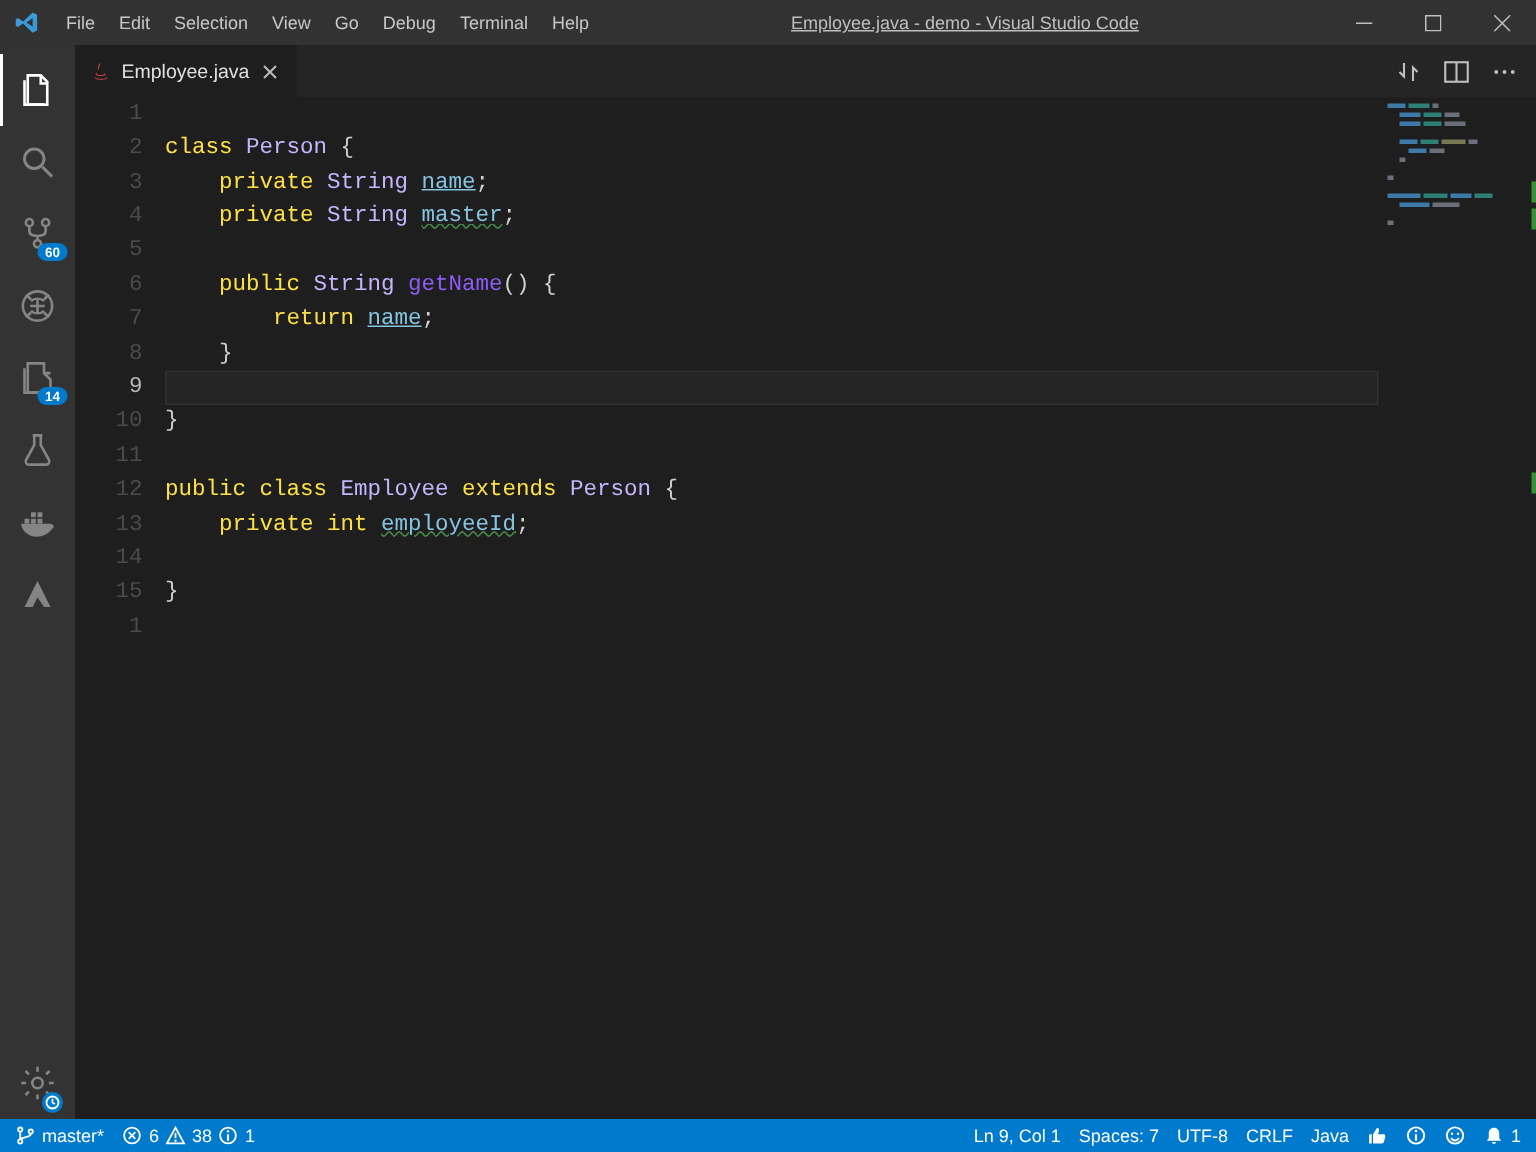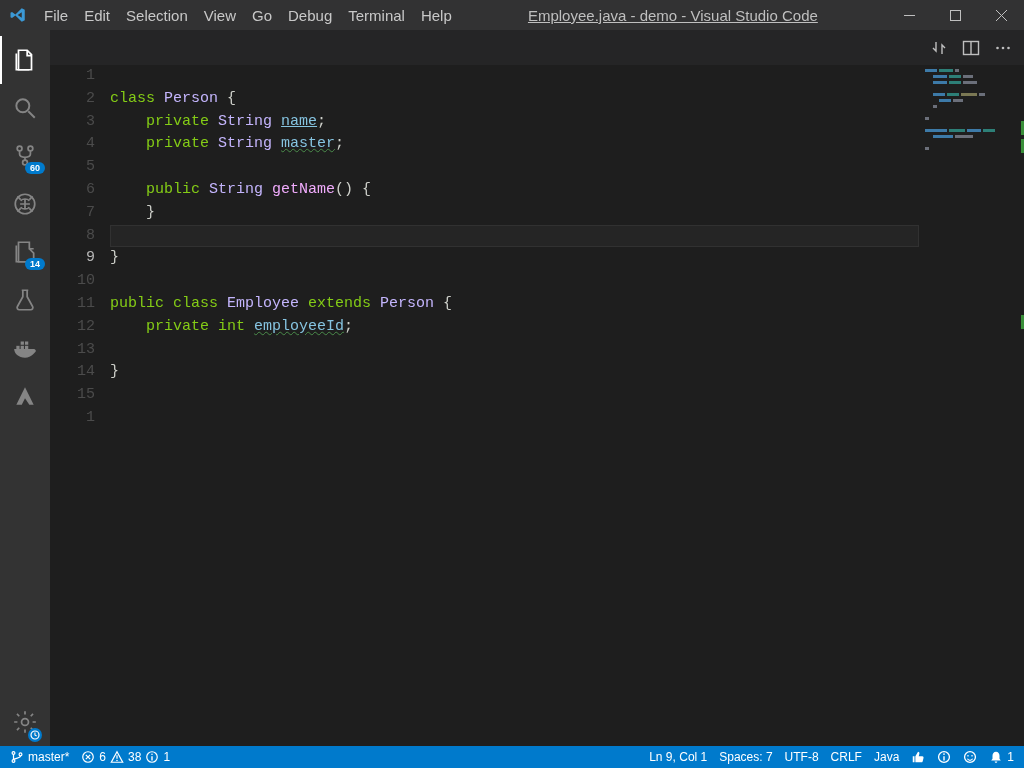--- a/index.html
+++ b/index.html
@@ -1,19 +1,19 @@
 <!DOCTYPE html>
 <html><head>
 <meta charset="utf-8">
 <style>
   * { margin: 0; padding: 0; box-sizing: border-box; }
   html, body { width: 1024px; height: 768px; overflow: hidden; font-family: "Segoe UI", Arial, sans-serif; background: #1e1e1e; color: #ccc; }
 
   
-  .titlebar { height: 30px; background: #323233; display: flex; align-items: center; font-size: 15px; color: #c8c8c8; user-select: none; }
+  .titlebar { height: 30px; background: #323233; display: flex; align-items: center; font-size: 12px; color: #c8c8c8; user-select: none; }
   .titlebar .logo { width: 36px; display: flex; align-items: center; justify-content: center; }
   .titlebar .logo svg { width: 18px; height: 18px; }
   .titlebar .menu-item { padding: 0 8px; height: 100%; display: flex; align-items: center; cursor: default; }
   .titlebar .title { flex: 1; text-align: center; color: #bfbfbf; text-decoration: underline; }
   .titlebar .win-controls { display: flex; height: 100%; }
   .titlebar .win-btn { width: 46px; display: flex; align-items: center; justify-content: center; color: #bfbfbf; }
   .titlebar .win-btn svg { width: 11px; height: 11px; }
 
   
   .main { display: flex; height: calc(768px - 30px - 22px); }
@@ -41,23 +41,23 @@
 
   
   .editor-wrap { position: relative; flex: 1; overflow: hidden; }
   .editor { position: absolute; inset: 0; right: 105px; display: flex; font-family: Consolas, "Courier New", monospace; font-size: 15px; line-height: 22.8px; }
   .gutter { width: 60px; text-align: right; color: #4b4b4b; padding-right: 15px; }
   .gutter .ln { height: 22.8px; }
   .gutter .ln.cur { color: #b6b6b6; }
   .code { flex: 1; position: relative; }
   .codeline { height: 22.8px; white-space: pre; position: relative; }
   .codeline.current { background: rgba(255,255,255,0.035); box-shadow: inset 0 0 0 1px rgba(255,255,255,0.06); }
-  .t-kw { color: #84cc16; } 
+  .t-kw { color: #fde047; } 
   .t-type { color: #c4b5fd; } 
-  .t-func { color: #f0abfc; } 
+  .t-func { color: #8b5cf6; } 
   .t-var { color: #86c4e1; text-decoration: underline; } 
   .t-punct { color: #ced0ca; }
   .squiggle { text-decoration: underline wavy rgba(90,180,90,0.7); text-decoration-thickness: 1px; }
 
   .minimap { position: absolute; top: 4px; right: 4px; width: 95px; height: 120px; background: transparent; }
   .minimap .mm-line { height: 3px; margin-bottom: 3px; display:flex; gap:2px; }
   .minimap .blk { height:3px; }
   .mm-blue{ background:#3d7aa8;} .mm-teal{background:#2d7f77;} .mm-light{background:#6b6f7a;} .mm-yel{background:#7b7854;}
 
   .overview { position:absolute; right:0; top:0; bottom:0; width:3px; }
@@ -182,20 +182,33 @@
             <circle cx="5" cy="5" r="4" fill="none" stroke="#fff" stroke-width="1.2"></circle>
             <path stroke="#fff" stroke-width="1.2" d="M5 2.5V5l1.6 1"></path>
           </svg>
         </span>
     </div>
   </div>
 
   <div class="editor-col">
 
     <div class="tabsrow">
+      <div class="tab">
+        <span class="java-icon">
+          <svg width="15" height="15" viewBox="0 0 24 24">
+              <path fill="#cc3e44" d="M10 3c3 3-3 5 0 8-4-2 0-5-0-8zM8 13c-3 1-3 4 3 4s7-2 4-3c0 0 1 2-4 2s-4-2-3-3zM6 18c-2 1 1 3 6 3s8-2 6-3c0 0 0 2-6 2s-6-2-6-2z"></path>
+            </svg>
+        </span>
+        <span>Employee.java</span>
+        <span class="dirty-close">
+          <svg width="12" height="12" viewBox="0 0 12 12">
+              <path stroke="#bbb" stroke-width="1.4" d="M2 2l8 8M10 2l-8 8"></path>
+            </svg>
+        </span>
+      </div>
       <div class="spacer"></div>
       <div class="tab-actions">
         <span class="ic">
             <svg viewBox="0 0 18 18">
               <path fill="none" stroke="currentColor" stroke-width="1.4" d="M6 3v9l-3-3M12 15V6l3 3"></path>
             </svg>
           </span>
         <span class="ic">
             <svg viewBox="0 0 18 18">
               <rect x="1.5" y="2.5" width="15" height="13" fill="none" stroke="currentColor" stroke-width="1.4"></rect>
@@ -232,20 +245,21 @@
           <div class="ln">15</div>
           <div class="ln">1</div>
         </div>
         <div class="code">
           <div class="codeline"></div>
           <div class="codeline"><span class="t-kw">class </span><span class="t-type">Person </span><span class="t-punct">{</span></div>
           <div class="codeline">    <span class="t-kw">private </span><span class="t-type">String </span><span class="t-var">name</span><span class="t-punct">;</span></div>
           <div class="codeline">    <span class="t-kw">private </span><span class="t-type">String </span><span class="t-var squiggle">master</span><span class="t-punct">;</span></div>
           <div class="codeline"></div>
           <div class="codeline">    <span class="t-kw">public </span><span class="t-type">String </span><span class="t-func">getName</span><span class="t-punct">()</span><span class="t-punct"> {</span></div>
+          <div class="codeline">        <span class="t-kw">return </span><span class="t-var">name</span><span class="t-punct">;</span></div>
           <div class="codeline">    <span class="t-punct">}</span></div>
           <div class="codeline current"></div>
           <div class="codeline"><span class="t-punct">}</span></div>
           <div class="codeline"></div>
           <div class="codeline"><span class="t-kw">public </span><span class="t-kw">class </span><span class="t-type">Employee </span><span class="t-kw">extends </span><span class="t-type">Person </span><span class="t-punct">{</span></div>
           <div class="codeline">    <span class="t-kw">private </span><span class="t-kw">int </span><span class="t-var squiggle">employeeId</span><span class="t-punct">;</span></div>
           <div class="codeline"></div>
           <div class="codeline"><span class="t-punct">}</span></div>
           <div class="codeline"></div>
         </div>

